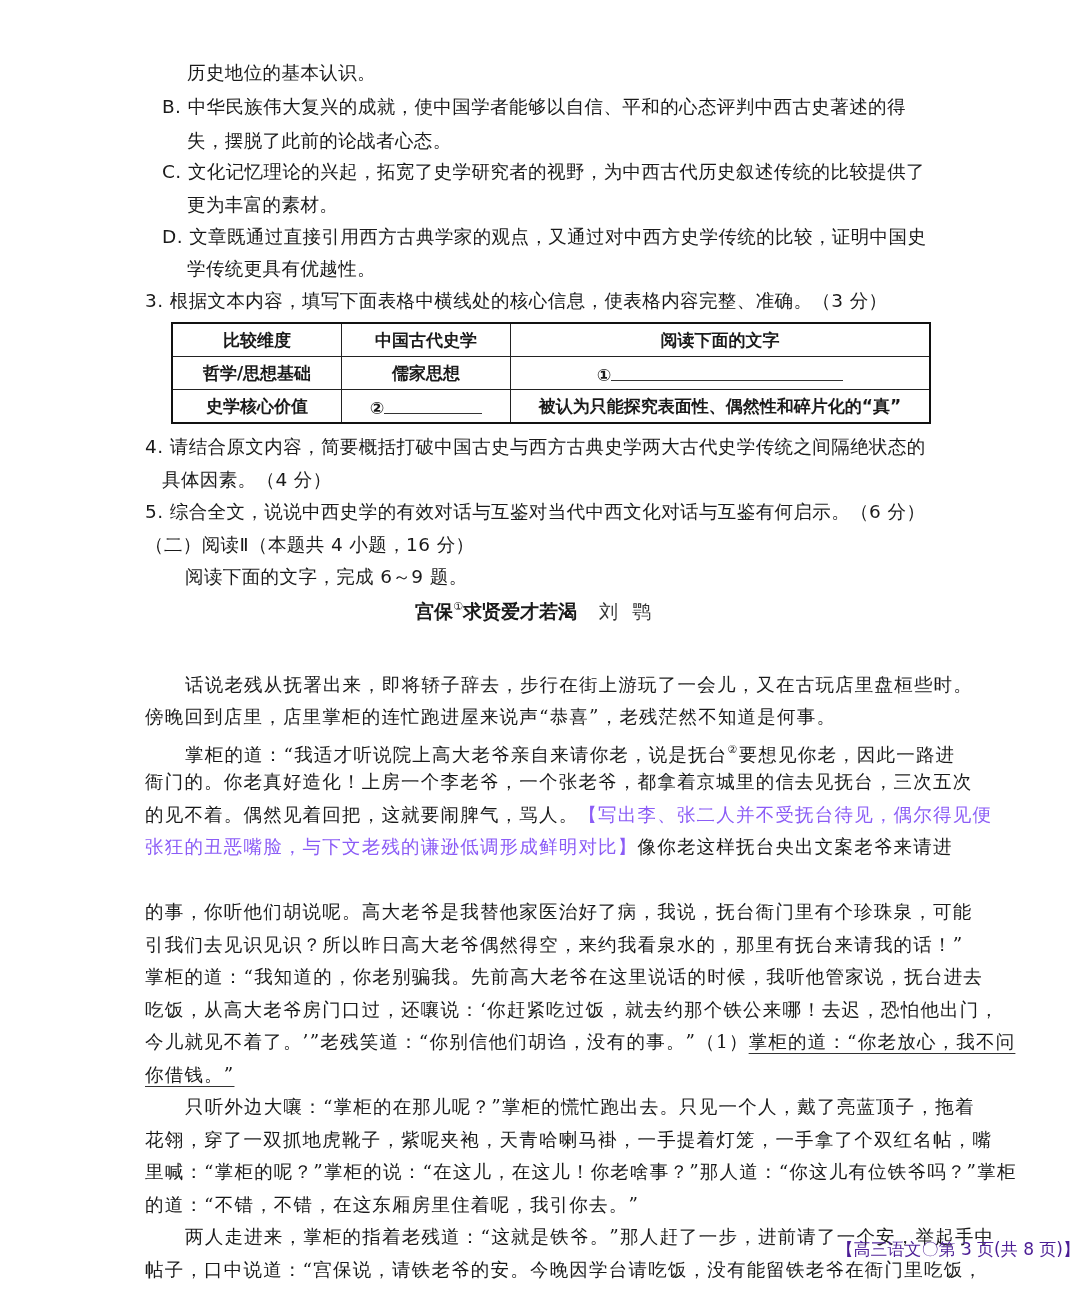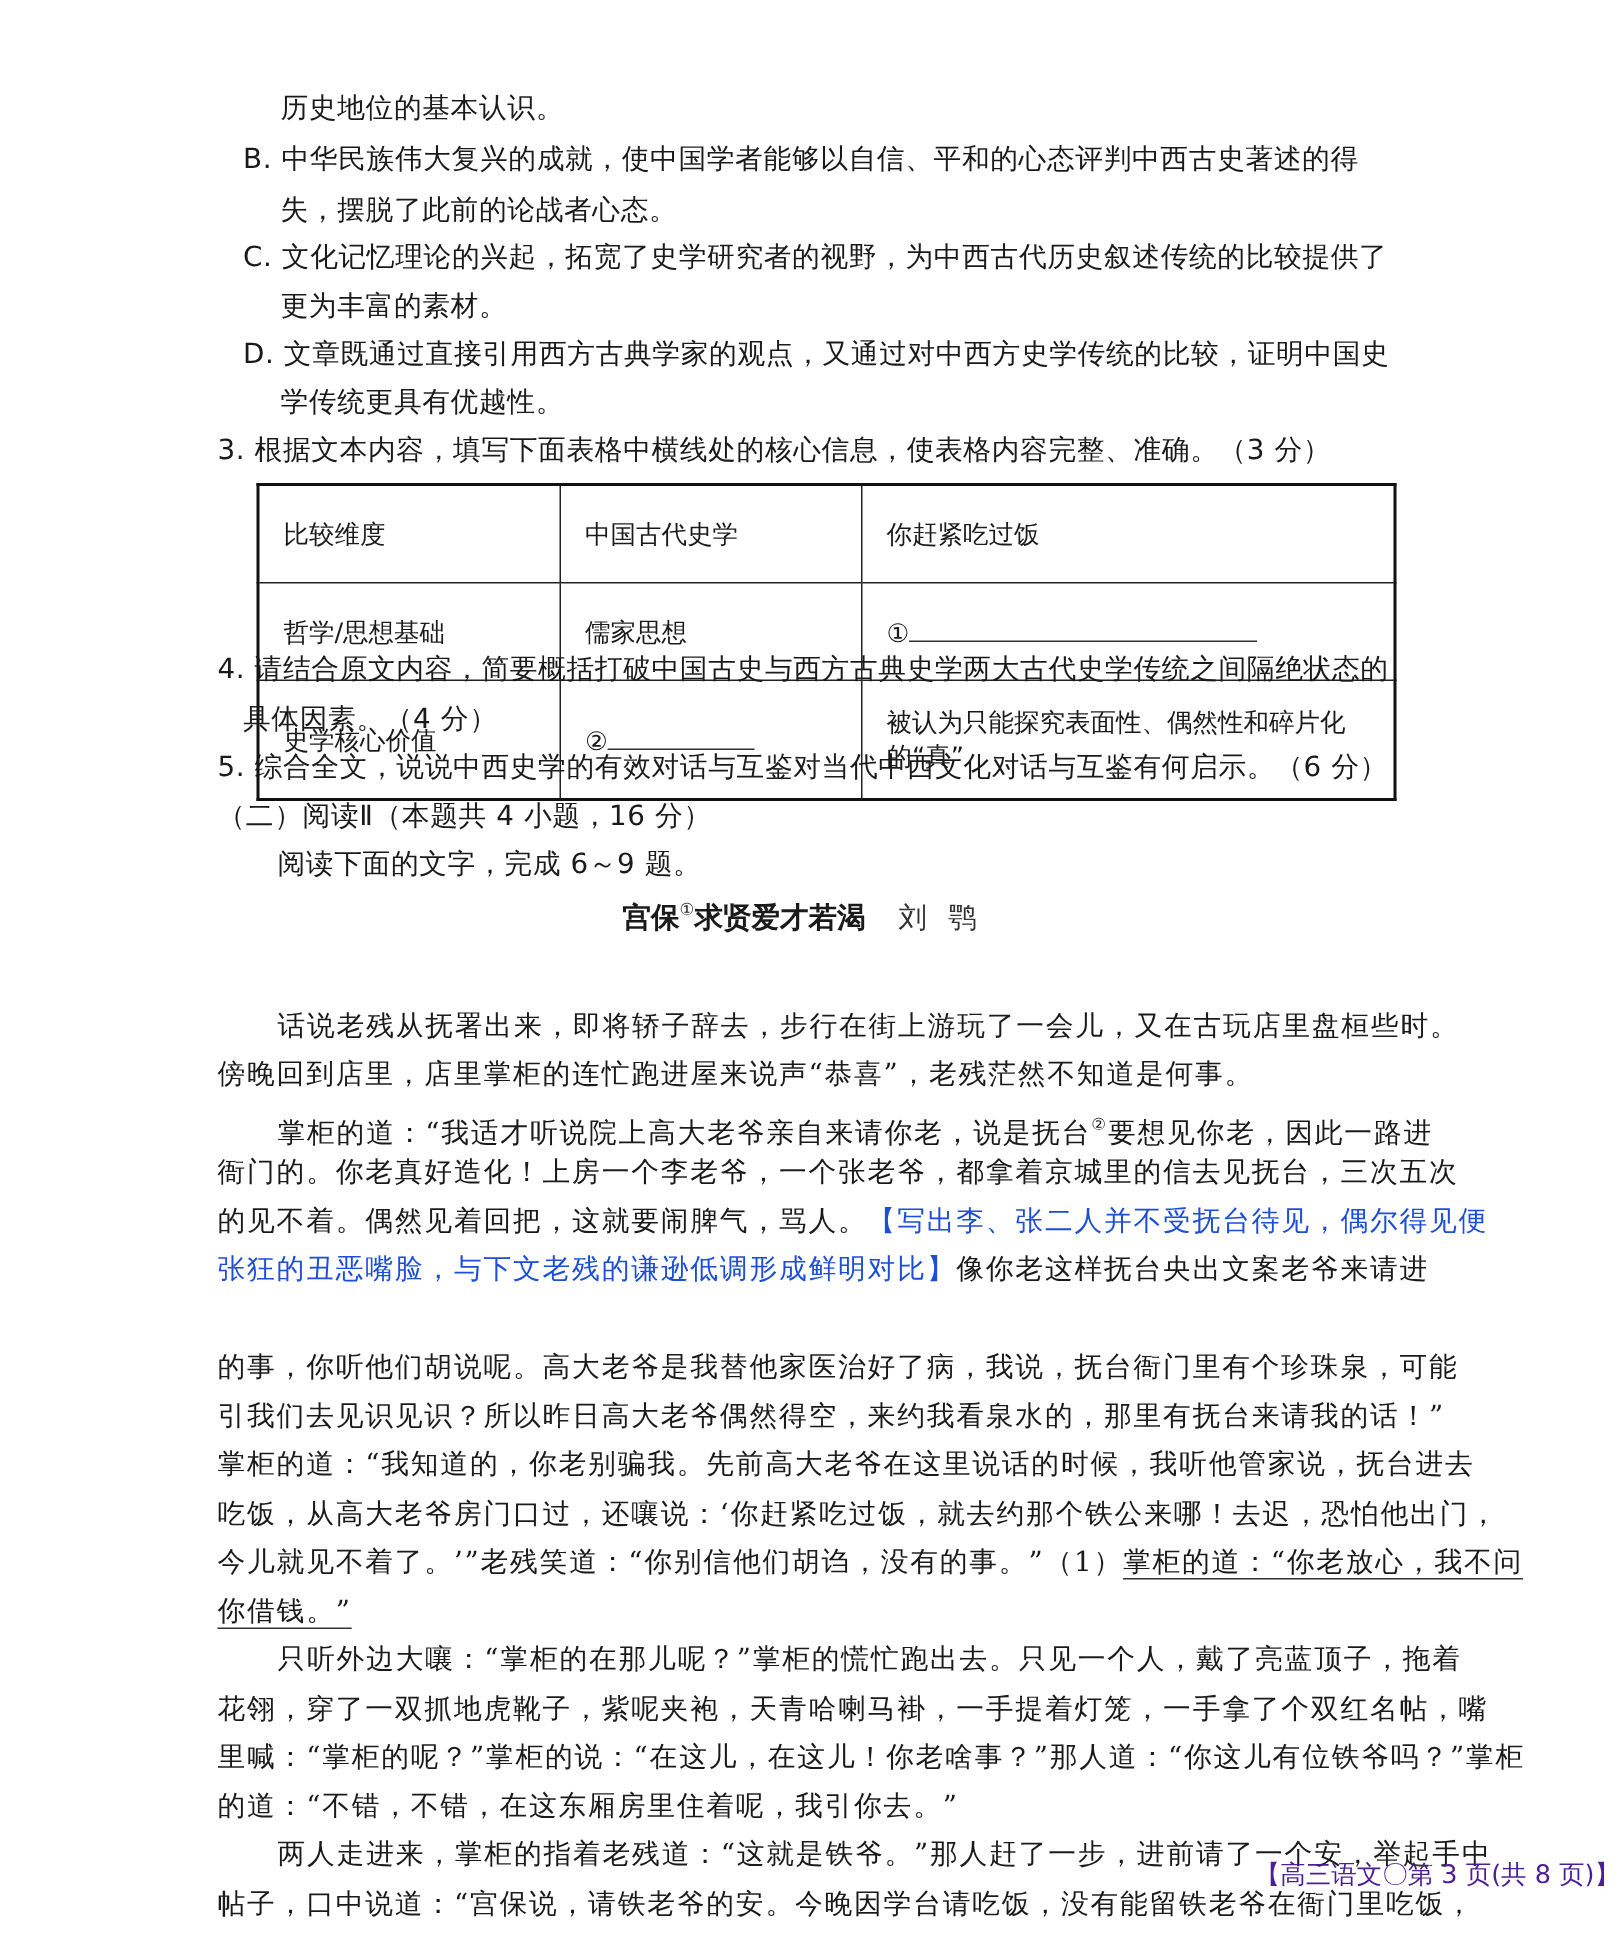--- a/index.html
+++ b/index.html
@@ -3,28 +3,28 @@
 <meta charset="utf-8">
 <style>
   html, body { margin:0; padding:0; background:#ffffff; }
   body { width:1080px; height:1292px; position:relative; overflow:hidden; color:#1a1a1a; }
   .page { position:absolute; left:0; top:0; width:1080px; height:1292px; }
   .line { position:absolute; left:145px; width:795px; font-family:"DejaVu Sans", sans-serif; font-size:18.5px; letter-spacing:0.4px; white-space:nowrap; line-height:30px; }
   .serif { font-family:"DejaVu Serif", serif; letter-spacing:1.2px; font-size:18.5px;margin-top:45px; }
   .opt-indent { left:187px; }
   .opt { left:162px; }
   .indent1 { left:185px; }
-  .gray { color:#1d4ed8; }
+  .gray { color:#8b5cf6; }
   .ul { text-decoration:underline; text-decoration-color:#333; text-underline-offset:5px; }
   .title { position:absolute; top:592px; left:0; width:1080px; text-align:center; font-family:"DejaVu Sans", sans-serif; font-size:19px; line-height:30px; }
   .title b { font-weight:bold; }
   .title .author { color:#333; margin-left:22px; letter-spacing:14px; font-weight:normal; }
   sup { font-size:11px; vertical-align:8px; }
   table.cmp { position:absolute; left:171px; top:322px; width:760px; border-collapse:collapse; font-family:"DejaVu Sans", sans-serif; font-size:17px; }
-  table.cmp td { border:1.5px solid #222; height:32px; padding:16px; }
+  table.cmp td { border:1.5px solid #222; height:32px; text-align:center; padding:0;font-weight:bold; }
   table.cmp { border:2px solid #111; }
   .blank { display:inline-block; border-bottom:1.3px solid #333; height:18px; vertical-align:baseline; }
   .footer { position:absolute; top:1238px; left:0; width:1080px; text-align:right; font-family:"DejaVu Sans", sans-serif; font-size:17px; color:#4c1d95; }
 </style>
 </head>
 <body>
 
 <div class="page">
 
   <div class="line opt-indent" style="top:58px">历史地位的基本认识。</div>
@@ -35,21 +35,21 @@
   <div class="line opt" style="top:222px">D. 文章既通过直接引用西方古典学家的观点，又通过对中西方史学传统的比较，证明中国史</div>
   <div class="line opt-indent" style="top:254px">学传统更具有优越性。</div>
 
   <div class="line" style="top:286px">3. 根据文本内容，填写下面表格中横线处的核心信息，使表格内容完整、准确。（3 分）</div>
 
   <table class="cmp">
     <tbody>
         <tr>
       <td style="width:168px">比较维度</td>
       <td style="width:168px">中国古代史学</td>
-      <td>你赶紧吃过饭</td>
+      <td>阅读下面的文字</td>
     </tr>
     <tr>
       <td>哲学/思想基础</td>
       <td>儒家思想</td>
       <td><span>①</span><span class="blank" style="width:232px"></span></td>
     </tr>
     <tr>
       <td>史学核心价值</td>
       <td><span>②</span><span class="blank" style="width:98px"></span></td>
       <td>被认为只能探究表面性、偶然性和碎片化的“真”</td>

